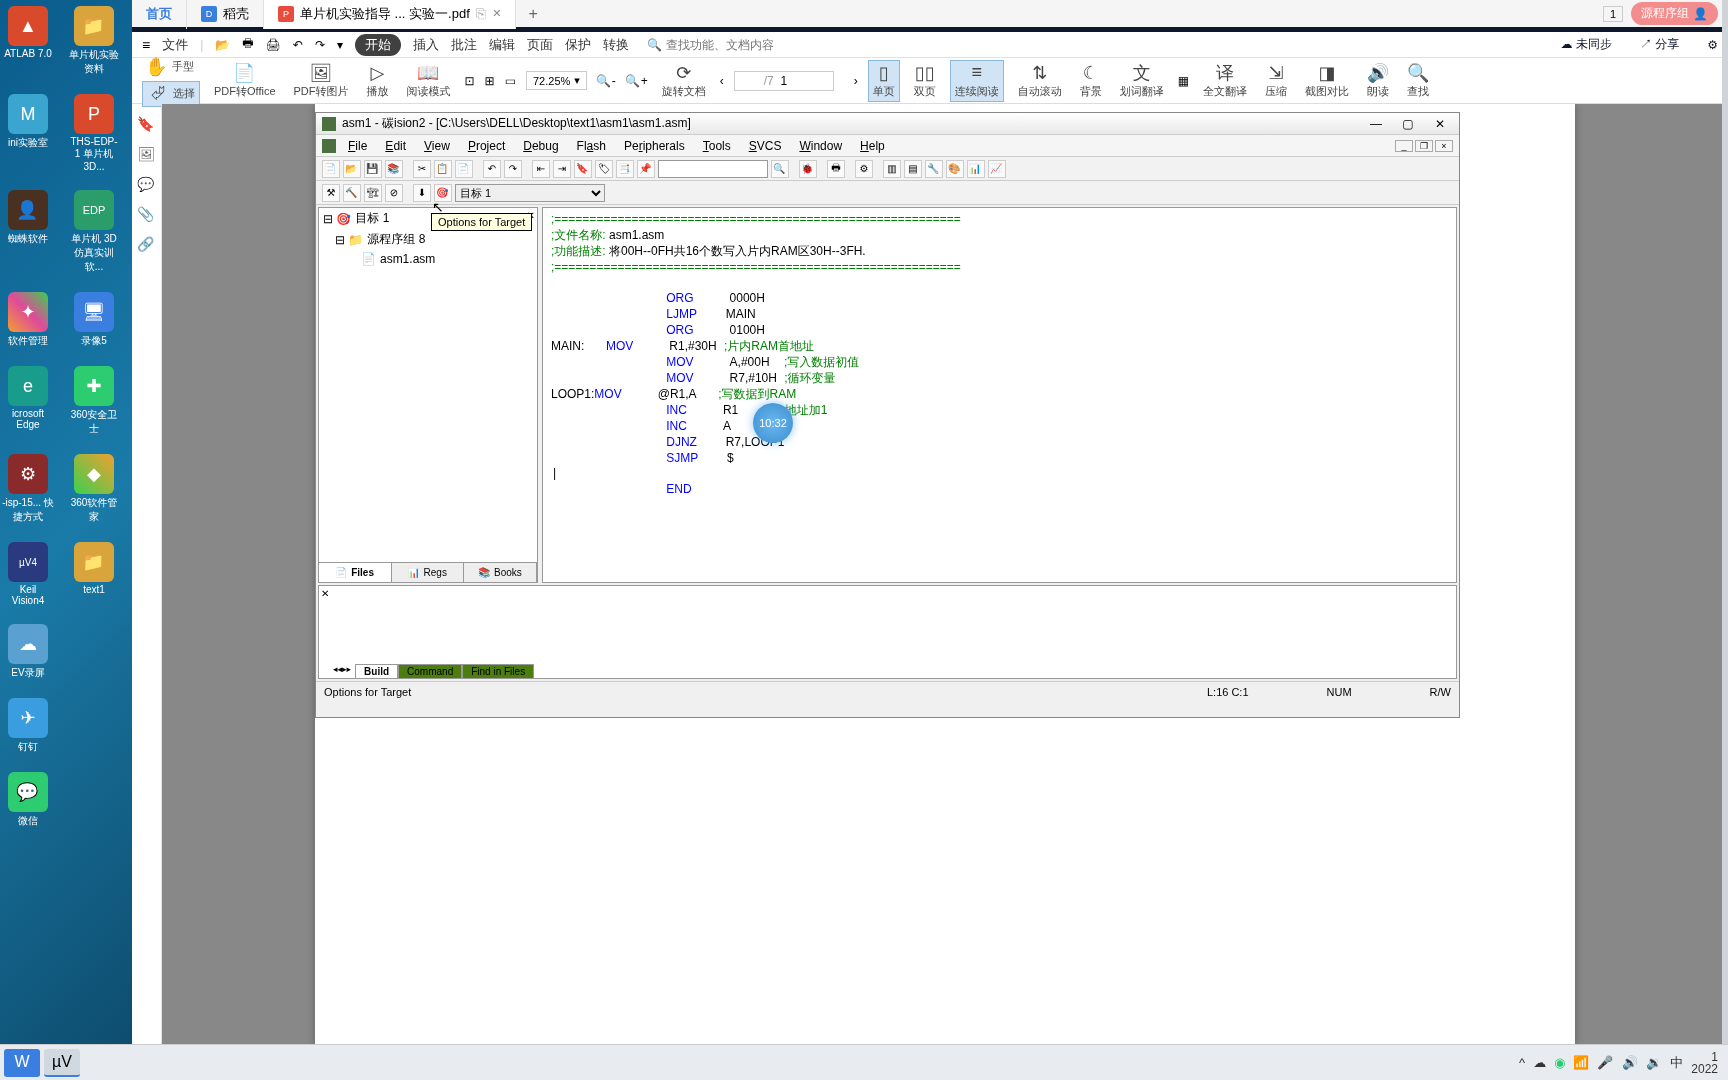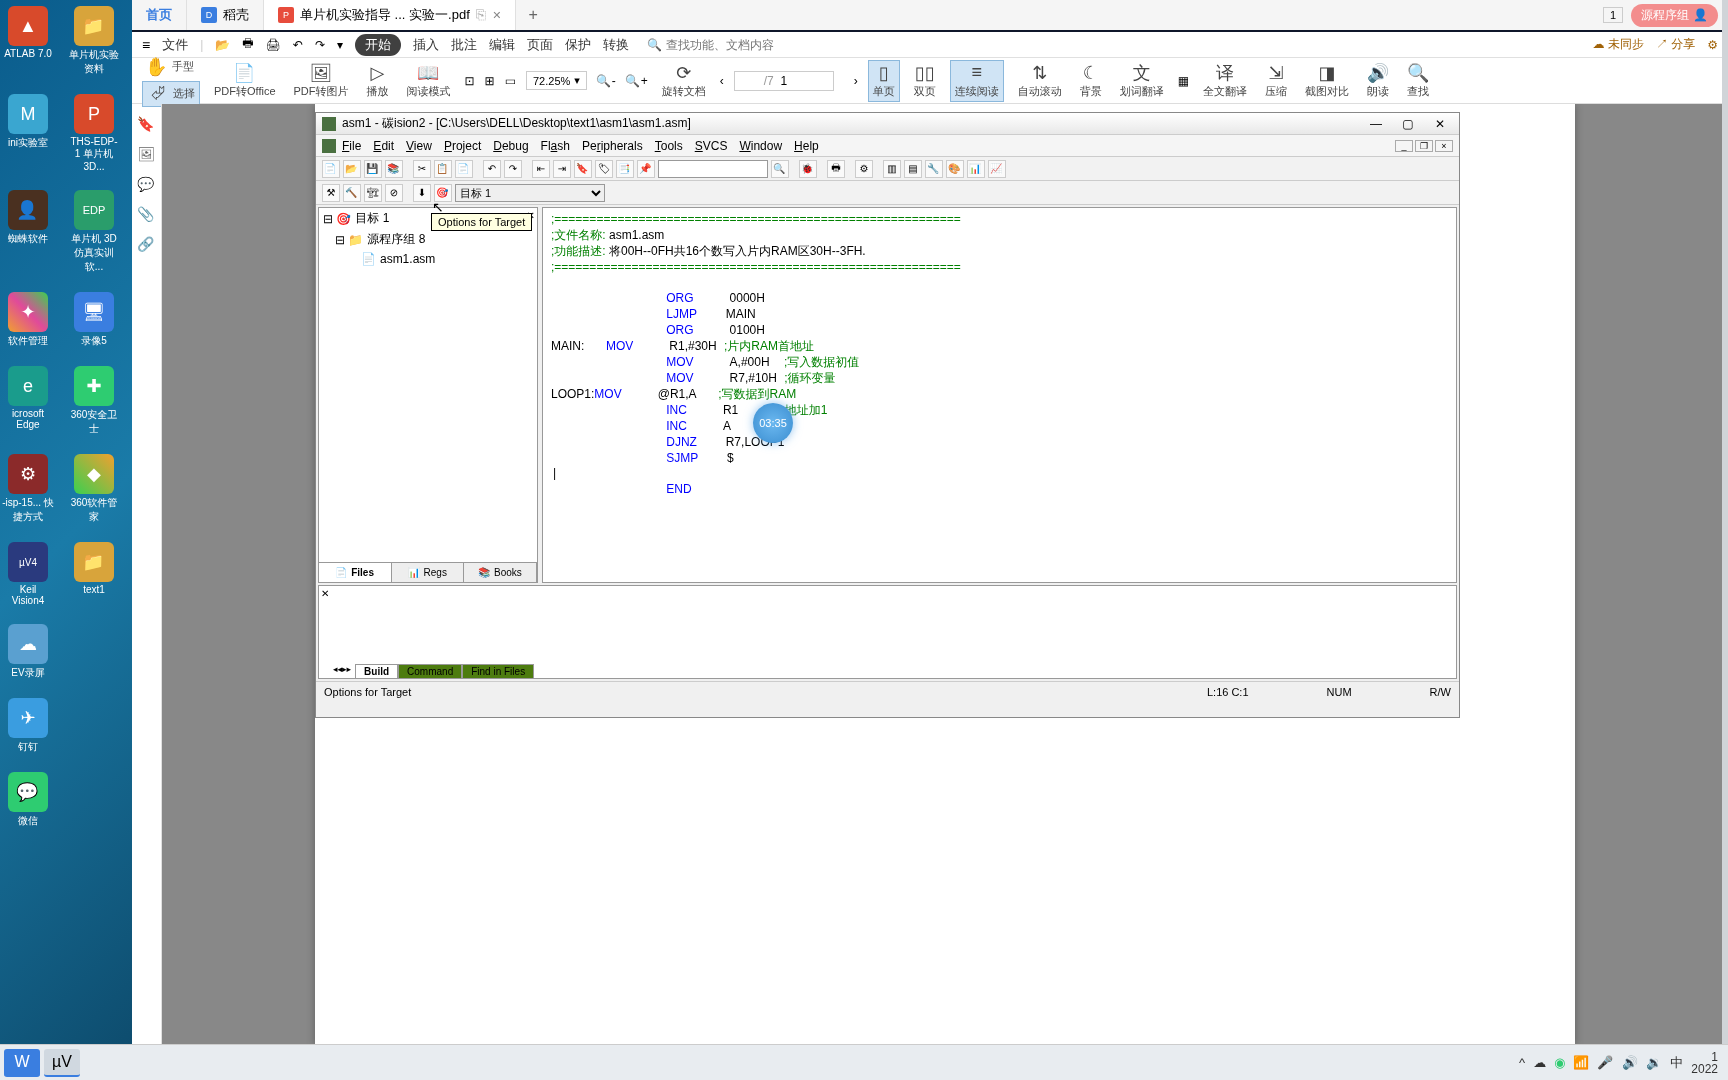--- a/index.html
+++ b/index.html
@@ -8,40 +8,40 @@
 
 .desktop-strip { position: absolute; left: 0; top: 0; width: 132px; height: 1080px; background: linear-gradient(135deg, #0a5c8c 0%, #1a7ba8 50%, #0d4a6b 100%); }
 .desktop-icon { width: 56px; text-align: center; color: #fff; font-size: 10px; cursor: pointer; padding: 2px; }
 .desktop-icon .ico { width: 40px; height: 40px; margin: 0 auto 2px; border-radius: 6px; display: flex; align-items: center; justify-content: center; font-size: 18px; }
 .desktop-grid { display: grid; grid-template-columns: 66px 66px; gap: 14px 0; padding-top: 4px; }
 
 
 .app { position: absolute; left: 132px; top: 0; right: 0; bottom: 0; background: #fff; }
 
 
-.wps-tabs { height: 32px; background: #f5f5f5; border-bottom: 2px solid #0f172a; display: flex; align-items: center; }
+.wps-tabs { height: 32px; background: #f5f5f5; border-bottom: 5px solid #0f172a; display: flex; align-items: center; }
 .wps-tab { height: 30px; padding: 0 14px; display: flex; align-items: center; gap: 6px; font-size: 13px; border-right: 1px solid #e0e0e0; cursor: pointer; }
 .wps-tab.home { color: #3a7ee0; font-weight: bold; }
 .wps-tab.active { background: #fff; }
 .wps-tab .x { color: #888; font-size: 11px; }
 .wps-tab .pdf-ico { width: 16px; height: 16px; background: #e74c3c; color: #fff; font-size: 9px; display: flex; align-items: center; justify-content: center; border-radius: 2px; }
 .wps-tab .doc-ico { width: 16px; height: 16px; background: #3a7ee0; color: #fff; font-size: 9px; display: flex; align-items: center; justify-content: center; border-radius: 2px; }
 .wps-tabs .plus { padding: 0 12px; font-size: 16px; color: #666; cursor: pointer; }
 .wps-right { margin-left: auto; display: flex; align-items: center; gap: 8px; padding-right: 10px; }
 .guest-btn { background: #f38d8d; color: #fff; padding: 3px 10px; border-radius: 12px; font-size: 12px; display: flex; align-items: center; gap: 4px; }
 .counter-box { border: 1px solid #ccc; padding: 1px 6px; font-size: 11px; }
 
 
 .wps-menu { height: 26px; display: flex; align-items: center; gap: 12px; padding: 0 10px; border-bottom: 1px solid #e0e0e0; }
 .wps-menu .hamburger { font-size: 14px; }
 .wps-menu .m { font-size: 13px; cursor: pointer; color: #333; }
 .wps-menu .start { background: #404040; color: #fff; padding: 2px 10px; border-radius: 11px; }
 .wps-menu .search { margin-left: 6px; color: #999; display: flex; align-items: center; gap: 4px; }
 .wps-menu .search input { border: none; outline: none; font-size: 12px; width: 120px; }
-.wps-menu .right { margin-left: auto; display: flex; align-items: center; gap: 12px; font-size: 12px; color: #a16207; }
+.wps-menu .right { margin-left: auto; display: flex; align-items: center; gap: 28px; font-size: 12px; color: #0f172a; }
 
 
 .wps-toolbar { height: 46px; display: flex; align-items: center; gap: 10px; padding: 0 10px; border-bottom: 1px solid #ddd; }
 .tbtn { display: flex; flex-direction: column; align-items: center; gap: 1px; font-size: 11px; color: #444; cursor: pointer; padding: 2px 4px; }
 .tbtn .ti { font-size: 18px; width: 22px; height: 20px; display: flex; align-items: center; justify-content: center; }
 .tbtn.small { flex-direction: row; gap: 4px; }
 .tbtn-col { display: flex; flex-direction: column; gap: 2px; }
 .zoom-box { border: 1px solid #ccc; padding: 2px 6px; font-size: 11px; display: flex; align-items: center; gap: 4px; }
 .page-input { width: 100px; border: 1px solid #ccc; text-align: center; font-size: 12px; padding: 2px; }
 .active-tbtn { background: #d0e4f5; border: 1px solid #8bb8dc; }
@@ -52,21 +52,21 @@
 
 
 .doc-viewport { position: absolute; left: 30px; top: 104px; right: 0; bottom: 34px; background: #888; overflow: hidden; }
 .doc-page { position: absolute; left: 50%; transform: translateX(-50%); top: 0; width: 1260px; height: 100%; background: #fff; box-shadow: 0 0 8px rgba(0,0,0,0.3); }
 
 
 .keil-win { position: absolute; left: 0; top: 8px; width: 1145px; height: 606px; border: 1px solid #888; background: #f0f0f0; }
 .keil-title { height: 22px; background: linear-gradient(#fff,#e8e8e8); display: flex; align-items: center; padding: 0 6px; gap: 6px; font-size: 12px; border-bottom: 1px solid #ccc; }
 .keil-title .spacer { flex: 1; }
 .keil-title .wb { width: 26px; text-align: center; font-size: 12px; cursor: pointer; }
-.keil-menu { height: 22px; background: #f5f5f5; display: flex; align-items: center; gap: 0; padding: 0 6px; font-size: 12px; border-bottom: 1px solid #ccc; }
+.keil-menu { height: 22px; background: #f5f5f5; display: flex; align-items: center; gap: 6px; padding: 0 6px; font-size: 12px; border-bottom: 1px solid #ccc; }
 .keil-menu .km { padding: 2px 6px; cursor: pointer; }
 .keil-menu .km u { text-decoration: underline; }
 .keil-menu .mdi { margin-left: auto; display: flex; gap: 2px; }
 .keil-menu .mdi span { width: 18px; text-align: center; border: 1px solid #aaa; font-size: 9px; cursor: pointer; }
 .keil-tb { height: 24px; background: #f2f2f2; display: flex; align-items: center; gap: 3px; padding: 0 6px; border-bottom: 1px solid #ccc; }
 .keil-tb .kb { width: 18px; height: 18px; border: 1px solid #ccc; background: #fafafa; font-size: 10px; display: flex; align-items: center; justify-content: center; cursor: pointer; }
 .keil-tb .sep { width: 4px; }
 .keil-tb select, .keil-tb input { height: 18px; font-size: 11px; border: 1px solid #999; }
 .keil-body { display: flex; height: 380px; }
 .keil-tree { width: 220px; border: 1px solid #999; background: #fff; margin: 2px; font-size: 12px; position: relative; }
@@ -386,21 +386,21 @@
 <span class="c-black">MAIN:</span>   <span class="c-blue">MOV</span>     <span class="c-black">R1,#30H</span> <span class="c-green">;片内RAM首地址</span>
                 <span class="c-blue">MOV</span>     <span class="c-black">A,#00H</span>  <span class="c-green">;写入数据初值</span>
                 <span class="c-blue">MOV</span>     <span class="c-black">R7,#10H</span> <span class="c-green">;循环变量</span>
 <span class="c-black">LOOP1:</span><span class="c-blue">MOV</span>     <span class="c-black">@R1,A</span>   <span class="c-green">;写数据到RAM</span>
                 <span class="c-blue">INC</span>     <span class="c-black">R1</span>      <span class="c-green">;地址加1</span>
                 <span class="c-blue">INC</span>     <span class="c-black">A</span>
                 <span class="c-blue">DJNZ</span>    <span class="c-black">R7,LOOP1</span>
                 <span class="c-blue">SJMP</span>    <span class="c-black">$</span>
 |
                 <span class="c-blue">END</span>
-<div class="timer-badge" style="left:210px;top:195px">03:35</div>
+<div class="timer-badge" style="left:210px;top:195px">10:32</div>
           </div>
         </div>
         <div class="keil-output">
           <div style="position:absolute;left:2px;top:2px;font-size:10px;cursor:pointer">✕</div>
           <div class="keil-output-tabs">
             <span style="font-size:9px;padding:0 4px">◂◂▸▸</span>
             <div class="ot active">Build</div>
             <div class="ot">Command</div>
             <div class="ot">Find in Files</div>
           </div>

